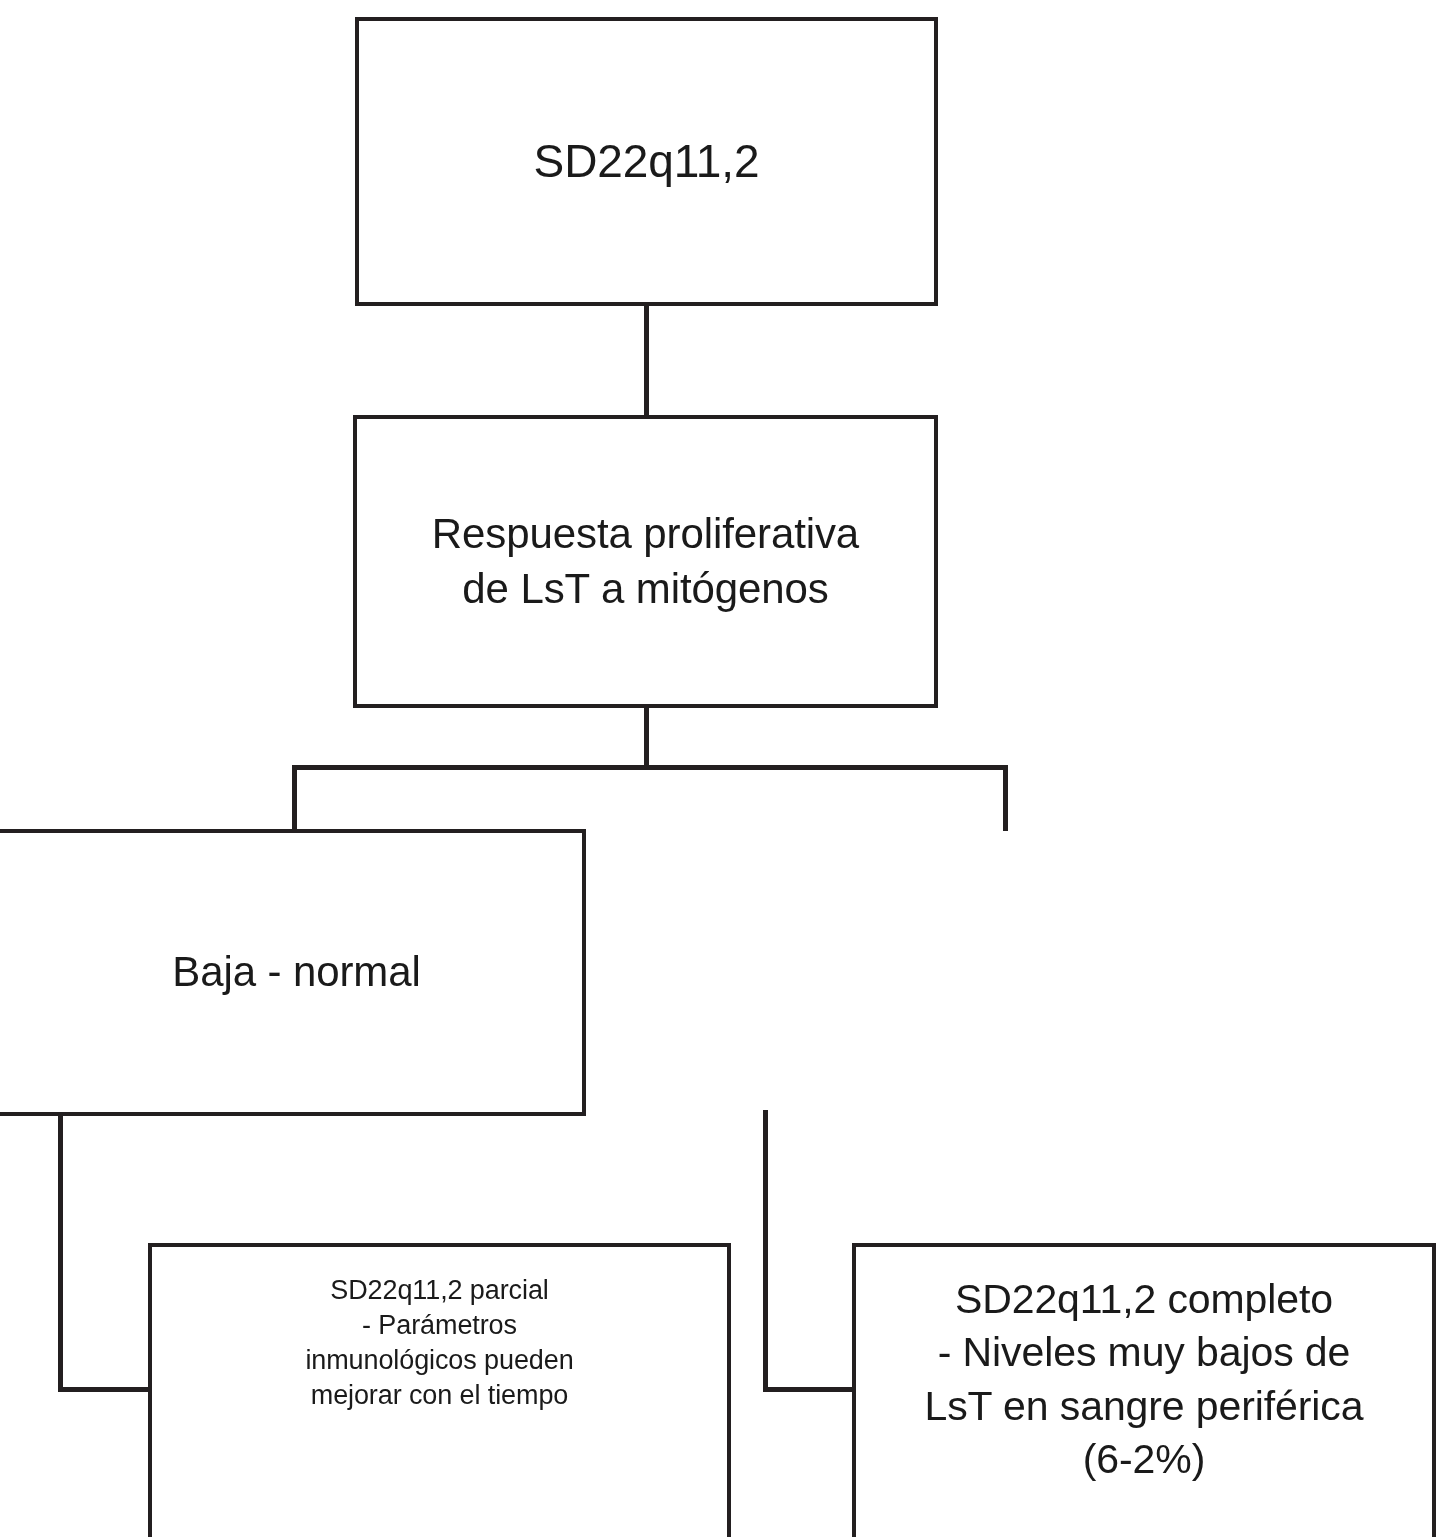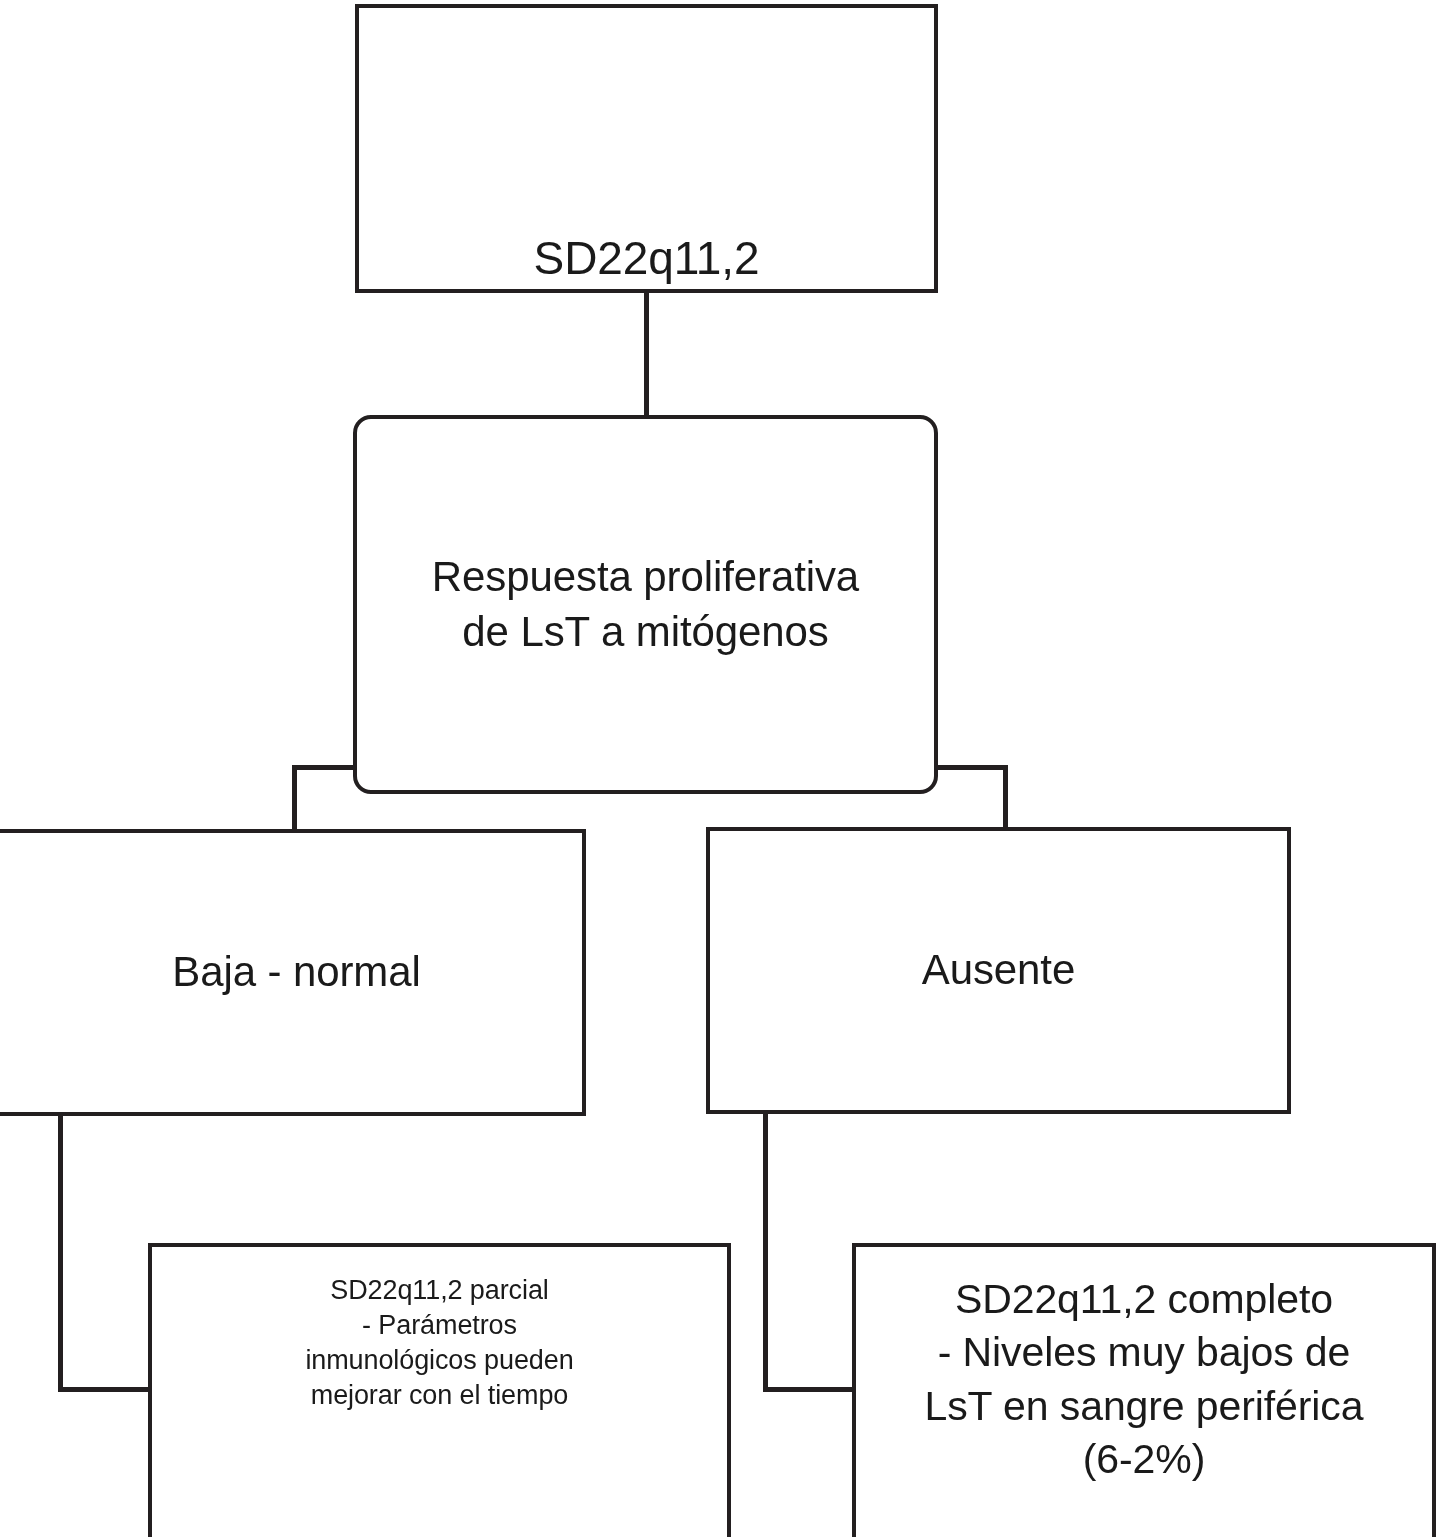--- a/index.html
+++ b/index.html
@@ -28,24 +28,24 @@
     z-index: 2;
   }
   .node .label {
     display: block;
     white-space: pre-line;
     line-height: 1.30;
     letter-spacing: -0.1px;
   }
 
   
-  #node-root      { left: 355px; top: 4px;    width: 583px; height: 289px; align-items: flex-end; }
+  #node-root      { left: 355px; top: 17px;    width: 583px; height: 289px; }
   #node-root .label      { font-size: 46px; }
 
-  #node-response  { left: 353px; top: 415px;  width: 585px; height: 379px; border-radius: 18px; }
+  #node-response  { left: 353px; top: 415px;  width: 585px; height: 293px; }
   #node-response .label  { font-size: 42px; }
 
   #node-low       { left: -7px;  top: 829px;  width: 593px; height: 287px; }
   #node-low .label       { font-size: 42px; padding-left: 14px; }
 
   #node-absent    { left: 706px; top: 827px;  width: 585px; height: 287px; }
   #node-absent .label    { font-size: 42px; }
 
   #node-partial   { left: 148px; top: 1243px; width: 583px; height: 300px; align-items: flex-start; padding-top: 26px; }
   #node-partial .label   { font-size: 27px; }
@@ -102,23 +102,20 @@
 
   <div class="node" id="node-response">
     <span class="label">Respuesta proliferativa
 de LsT a mitógenos</span>
   </div>
 
   <div class="node" id="node-low">
     <span class="label">Baja - normal</span>
   </div>
 
-  <div class="node" id="node-absent">
-    <span class="label">Ausente</span>
-  </div>
 
   <div class="node" id="node-partial">
     <span class="label">SD22q11,2 parcial
 - Parámetros
 inmunológicos pueden
 mejorar con el tiempo</span>
   </div>
 
   <div class="node" id="node-complete">
     <span class="label">SD22q11,2 completo

